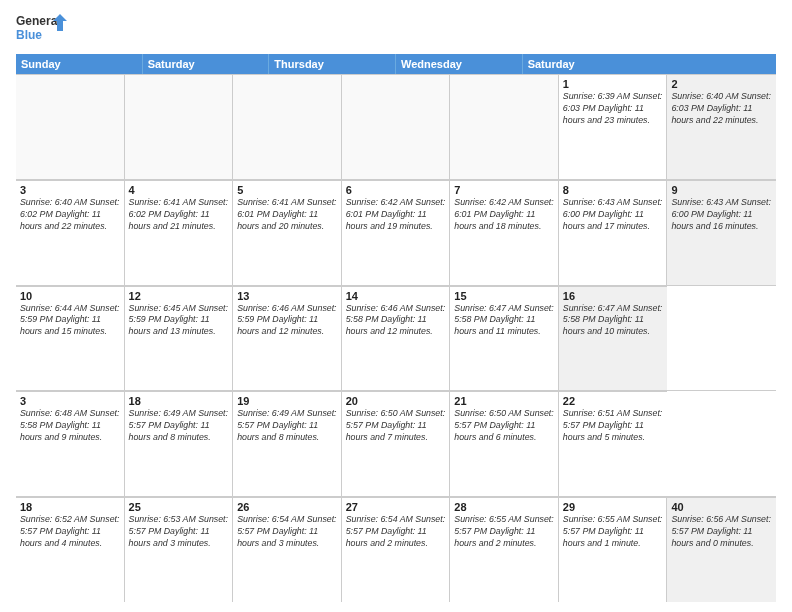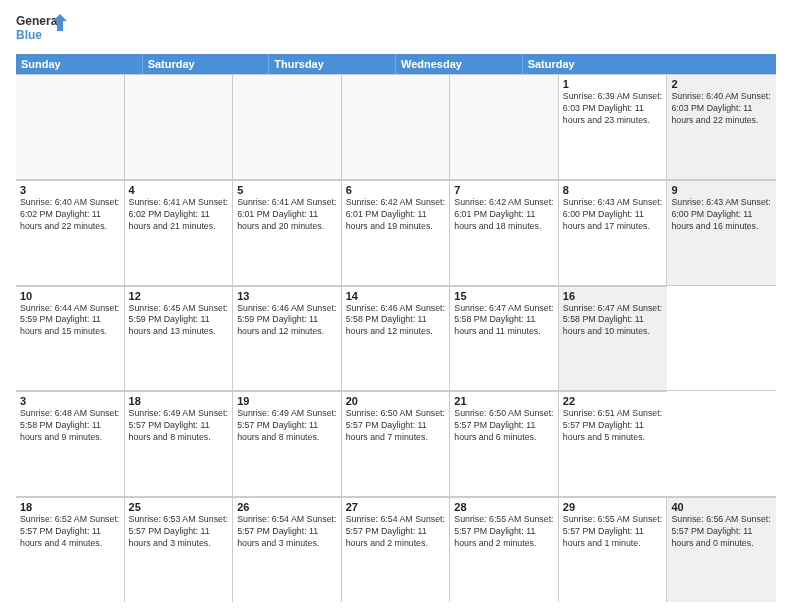--- a/index.html
+++ b/index.html
@@ -89,20 +89,21 @@
       font-size: 11px;
       font-weight: bold;
       color: #222;
       display: block;
       margin-bottom: 1px;
     }
     .cell-info {
       font-size: 8.8px;
       color: #333;
       line-height: 1.35;
+      font-style: italic;
     }
   </style>
 </head>
 <body>
 
 <div class="page">
   <div class="header">
     <div class="logo">
   <svg width="52" height="36" viewBox="0 0 52 36">
     <text x="0" y="13" font-size="12" font-weight="bold" fill="#333" font-family="Arial">General</text>

